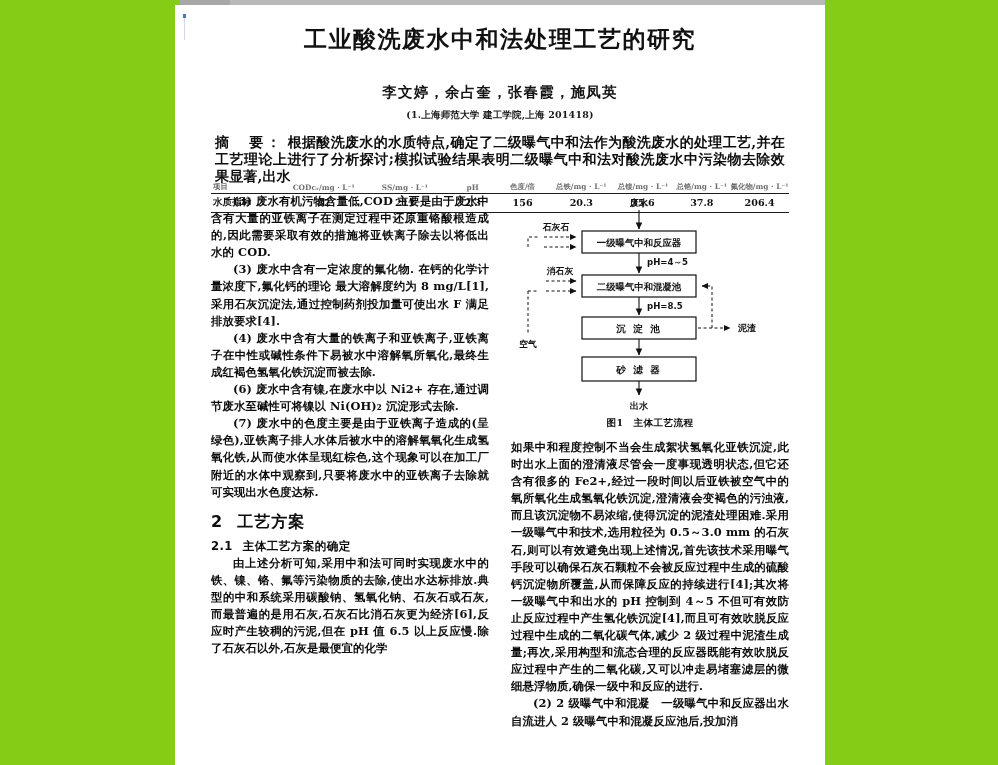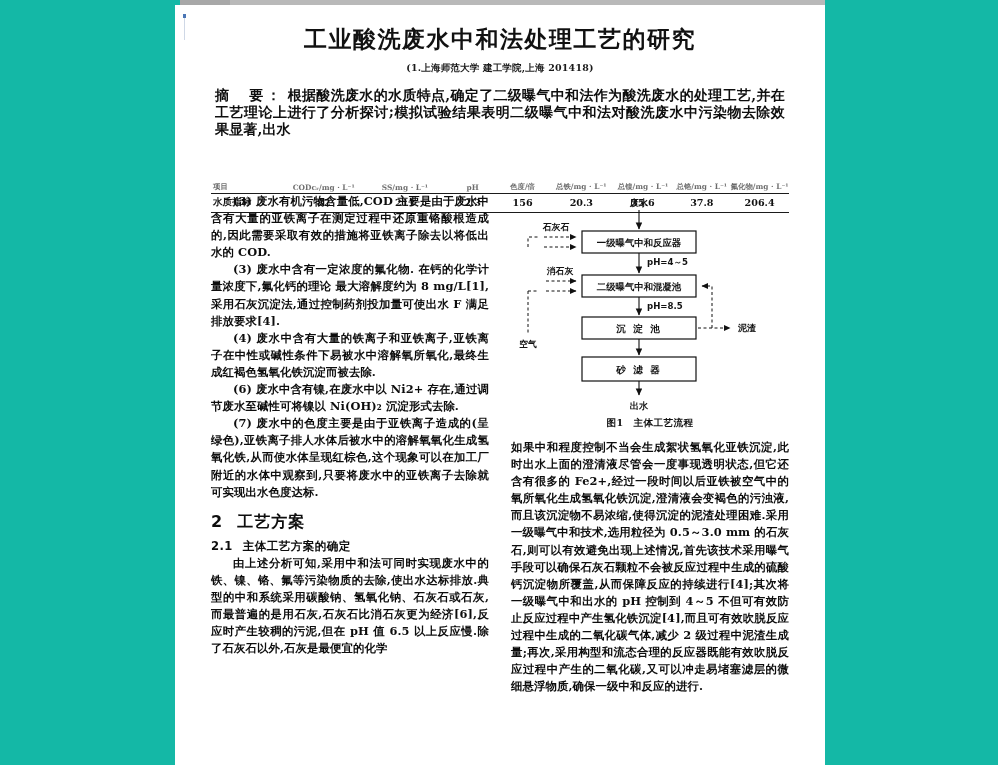--- a/index.html
+++ b/index.html
@@ -11,21 +11,21 @@
   body {
     width: 998px;
     height: 765px;
     overflow: hidden;
     font-family: "DejaVu Sans", "Liberation Sans", sans-serif;
   }
   .viewer {
     position: relative;
     width: 998px;
     height: 765px;
-    background: #14b8a6;
+    background: #84cc16;
   }
   
   .top-strip {
     position: absolute;
     left: 180px;
     top: 0px;
     width: 645px;
     height: 7px;
     background: #b9b9b9;
   }
@@ -238,20 +238,21 @@
   <div class="top-strip"></div>
   <div class="top-strip-b"></div>
 
   <div class="page">
     <div class="scan-mark"></div>
     <div class="scan-streak"></div>
 
     <div class="page-inner">
 
       <h1 class="title">工业酸洗废水中和法处理工艺的研究</h1>
+      <p class="authors">李文婷，余占奎，张春霞，施凤英</p>
       <p class="affil">(1.上海师范大学 建工学院,上海   201418)</p>
 
       <div class="abstract-zone">
         <div class="abstract">
           <span class="lbl">摘　要：</span><span>根据酸洗废水的水质特点,确定了二级曝气中和法作为酸洗废水的处理工艺,并在工艺理论上进行了分析探讨;模拟试验结果表明二级曝气中和法对酸洗废水中污染物去除效果显著,出水</span>
         </div>
       </div>
 
       <div class="wq-table">
         <div class="wq-head">
@@ -357,19 +358,20 @@
               <line x1="123" y1="186" x2="123" y2="200" stroke="#111" stroke-width="1.1" marker-end="url(#ah)"></line>
               <text x="123" y="214" font-size="9.2" text-anchor="middle">出水</text>
             </svg>
 
             <div class="fig-caption">
               <span>图1</span><span class="gap"></span><span>主体工艺流程</span>
             </div>
           </div>
 
           <p class="body noind">如果中和程度控制不当会生成絮状氢氧化亚铁沉淀,此时出水上面的澄清液尽管会一度事现透明状态,但它还含有很多的 Fe2+,经过一段时间以后亚铁被空气中的氧所氧化生成氢氧化铁沉淀,澄清液会变褐色的污浊液,而且该沉淀物不易浓缩,使得沉淀的泥渣处理困难.采用一级曝气中和技术,选用粒径为 0.5～3.0 mm 的石灰石,则可以有效避免出现上述情况,首先该技术采用曝气手段可以确保石灰石颗粒不会被反应过程中生成的硫酸钙沉淀物所覆盖,从而保障反应的持续进行[4];其次将一级曝气中和出水的 pH 控制到 4～5 不但可有效防止反应过程中产生氢化铁沉淀[4],而且可有效吹脱反应过程中生成的二氧化碳气体,减少 2 级过程中泥渣生成量;再次,采用构型和流态合理的反应器既能有效吹脱反应过程中产生的二氧化碳,又可以冲走易堵塞滤层的微细悬浮物质,确保一级中和反应的进行.</p>
+          <p class="body">(2) 2 级曝气中和混凝　一级曝气中和反应器出水自流进人 2 级曝气中和混凝反应池后,投加消</p>
         </div>
 
       </div>
 
     </div>
   </div>
 </div>
 
 </body></html>

